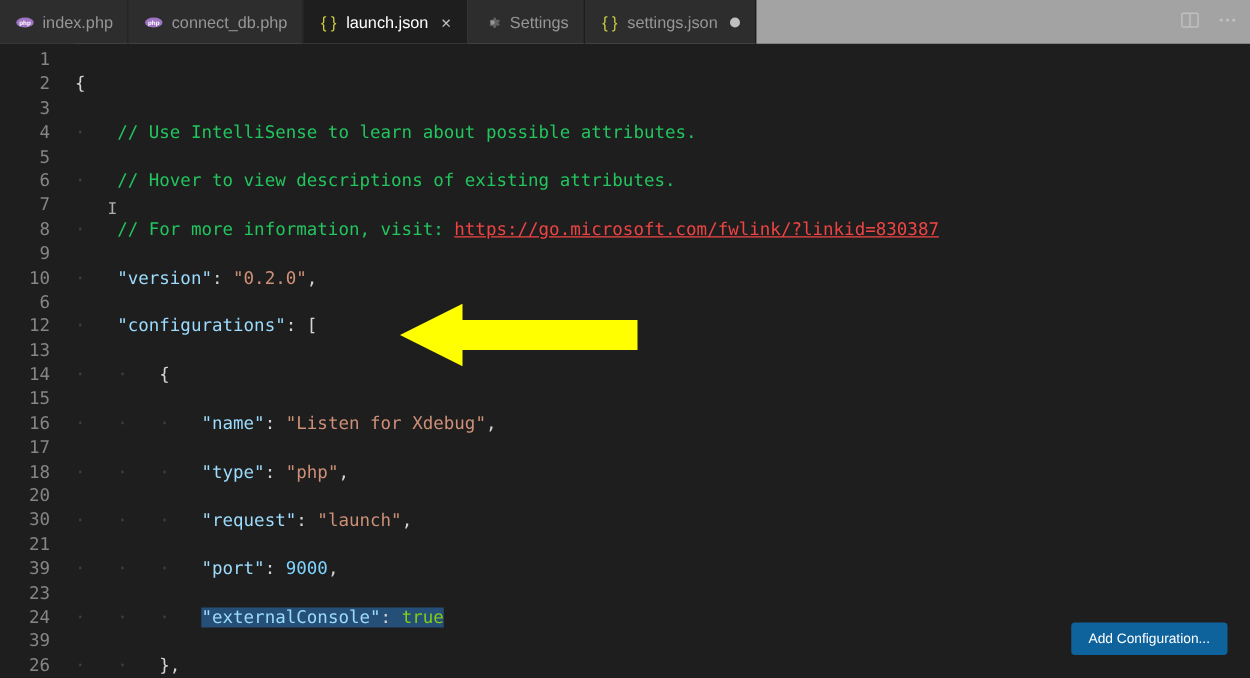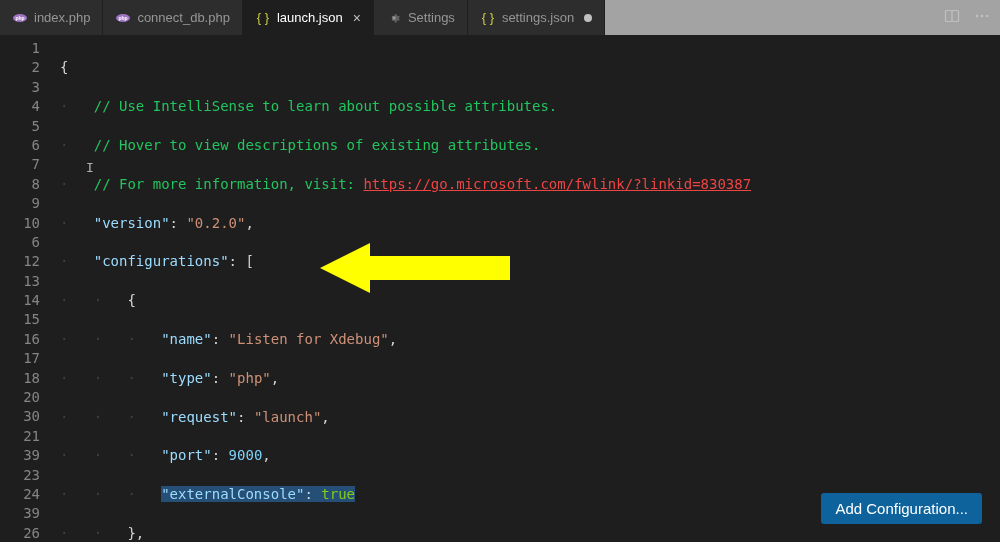--- a/index.html
+++ b/index.html
@@ -94,21 +94,21 @@
     top: 238px;
     z-index: 5;
   }
   .add-config-btn {
     position: absolute;
     right: 18px;
     bottom: 18px;
     background: #0e639c;
     color: #ffffff;
     font-family: -apple-system, BlinkMacSystemFont, 'Segoe UI', sans-serif;
-    font-size: 15px;
+    font-size: 11px;
     padding: 7px 14px;
     border: none;
     border-radius: 3px;
     cursor: pointer;
   }
 </style>
 </head>
 <body>
 
 <div class="tabs">

